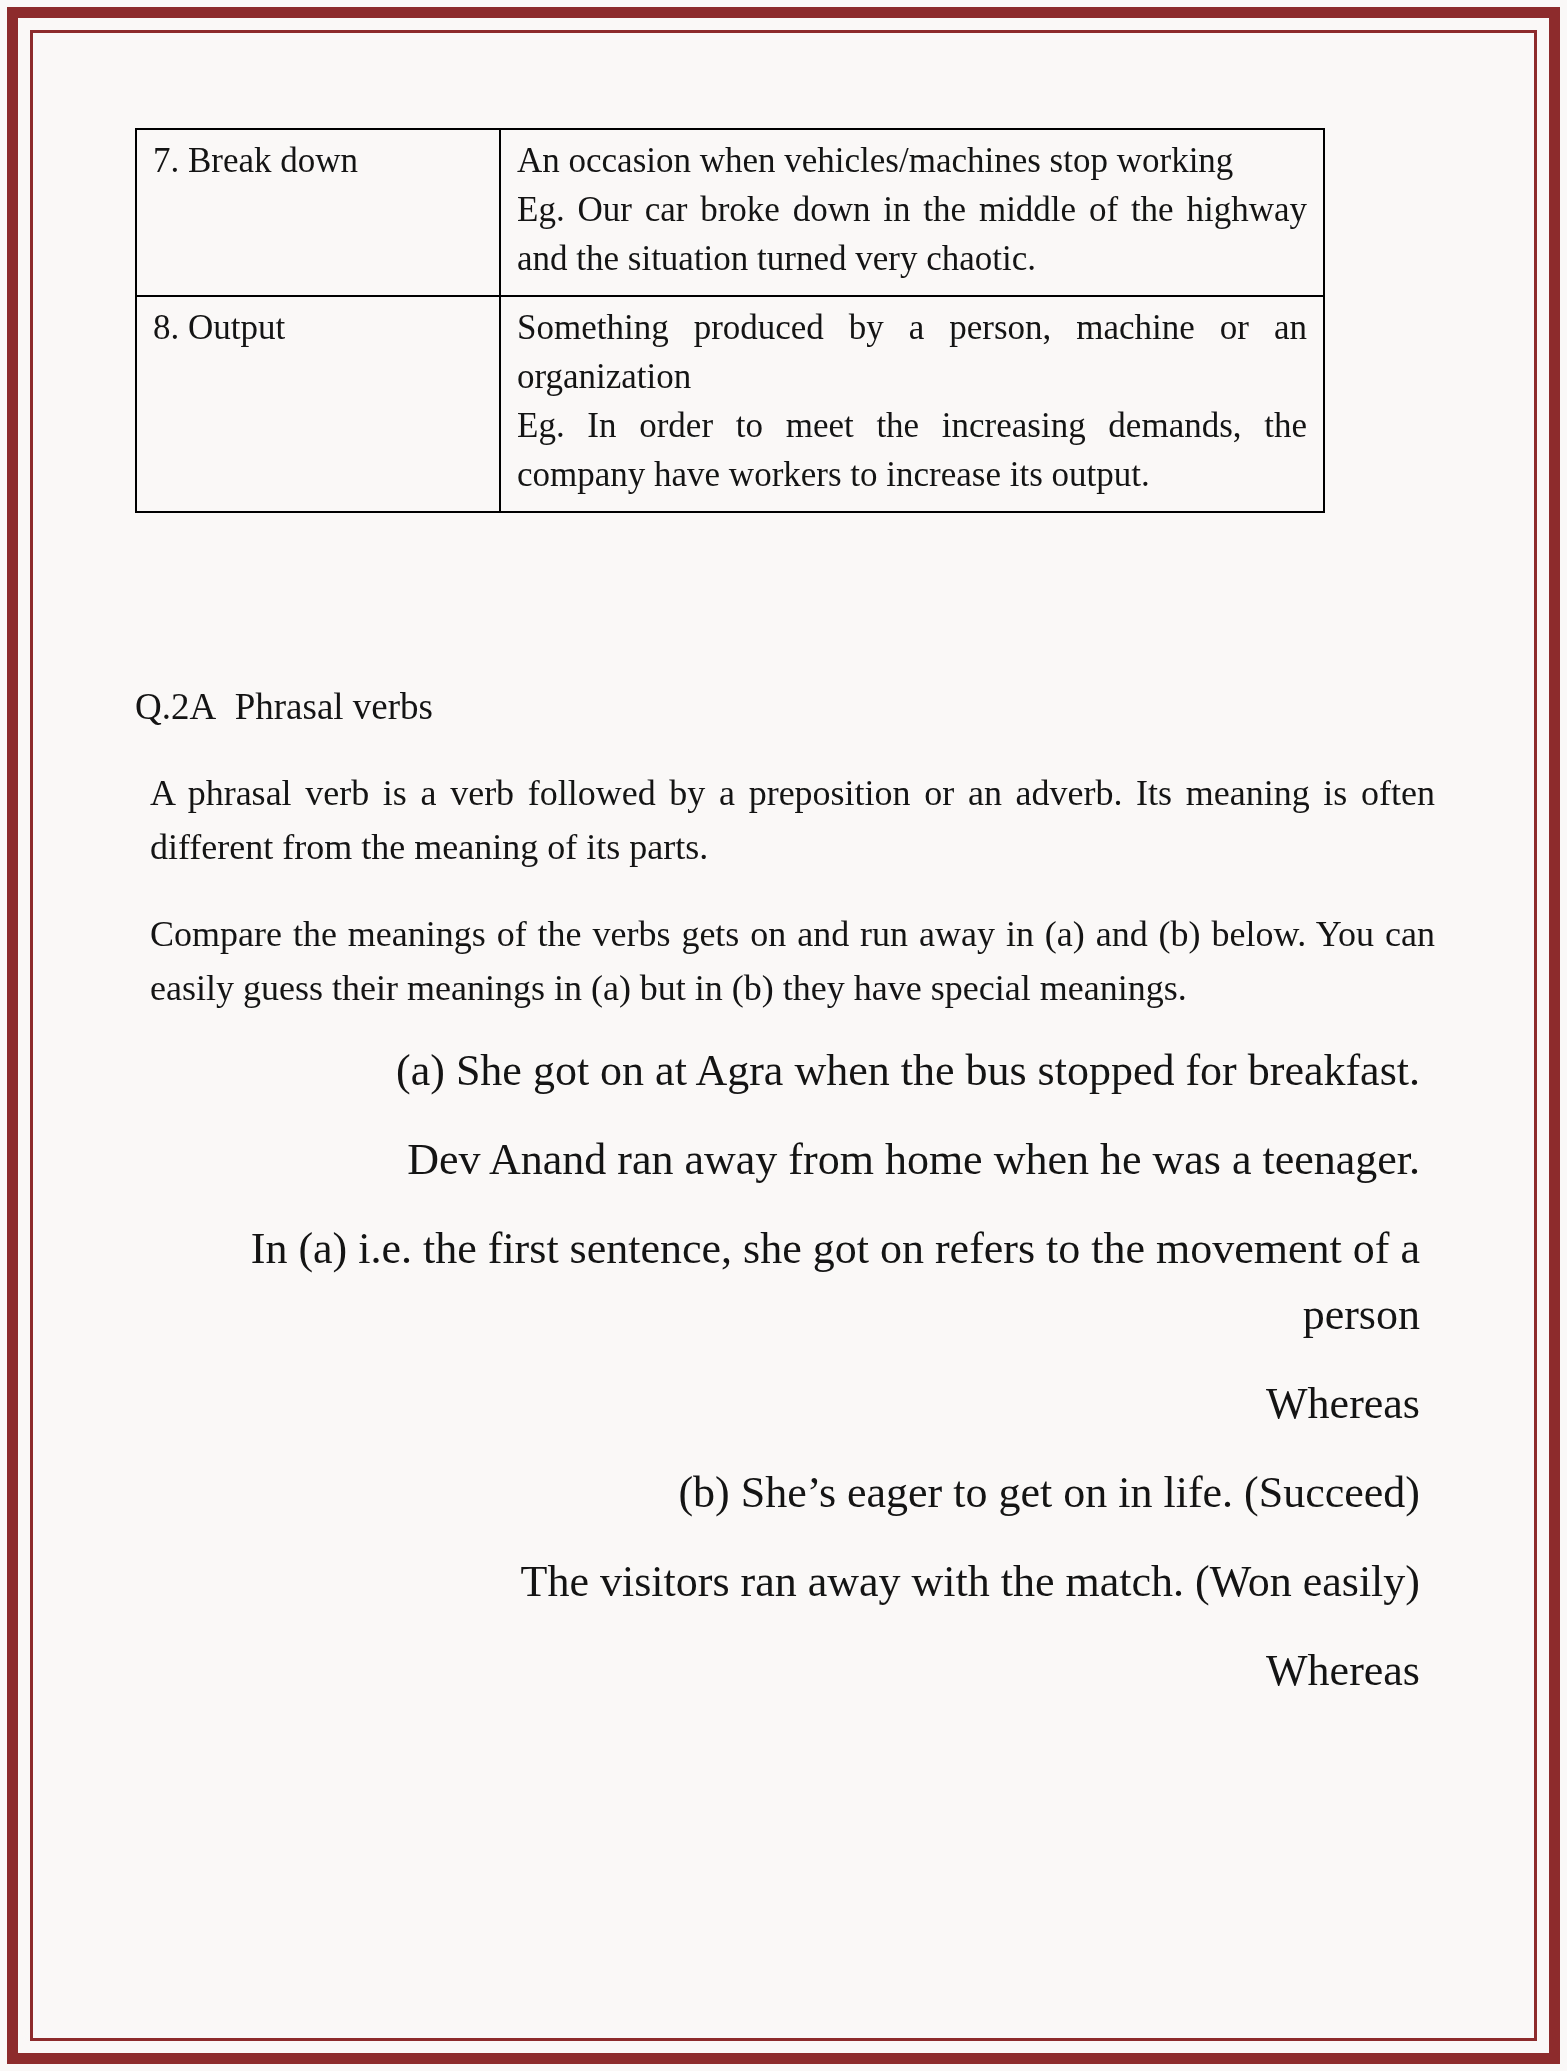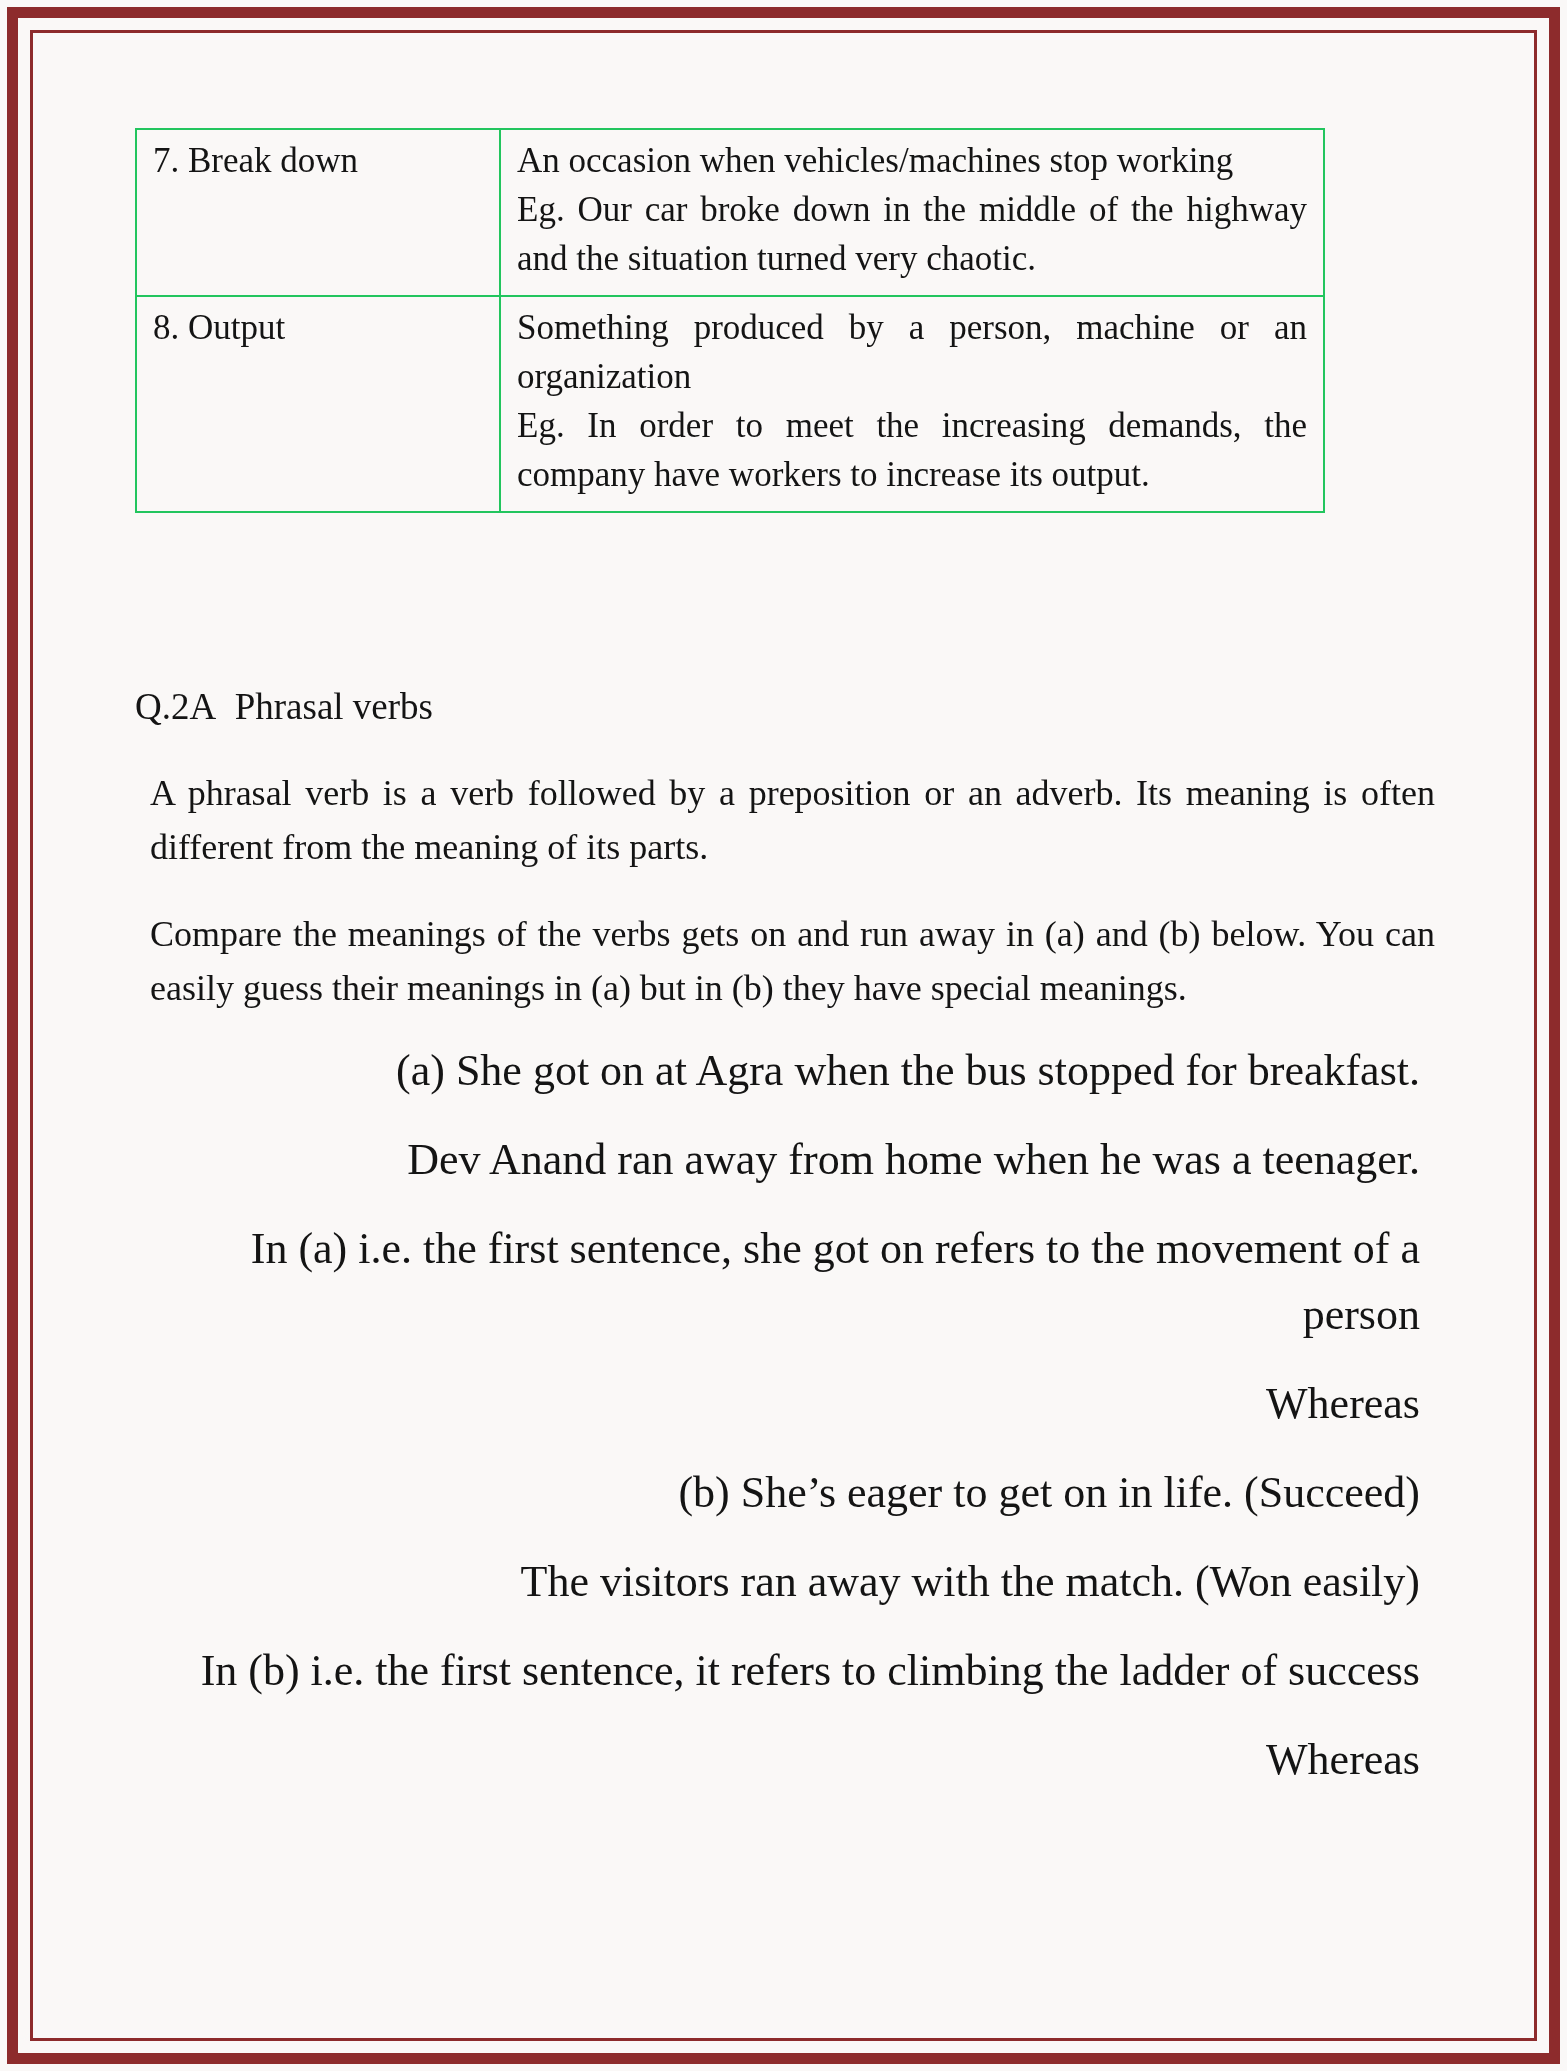--- a/index.html
+++ b/index.html
@@ -32,21 +32,21 @@
     width: 1290px;
   }
   table.defs {
     border-collapse: collapse;
     width: 1190px;
     font-size: 35px;
     line-height: 1.4;
     table-layout: fixed;
   }
   table.defs td {
-    border: 2px solid #22c55e;
+    border: 2px solid #000000;
     vertical-align: top;
     padding: 6px 16px 12px 16px;
   }
   td.term-cell { width: 330px; }
   td.def-cell { text-align: justify; }
   .def-text, .example-text { text-align: justify; }
   .heading {
     margin-top: 168px;
     font-size: 37px;
     line-height: 1.4;
@@ -102,16 +102,15 @@
 
   <div class="para">A phrasal verb is a verb followed by a preposition or an adverb. Its meaning is often different from the meaning of its parts.</div>
   <div class="para">Compare the meanings of the verbs gets on and run away in (a) and (b) below. You can easily guess their meanings in (a) but in (b) they have special meanings.</div>
 
   <div class="line">(a) She got on at Agra when the bus stopped for breakfast.</div>
   <div class="line">Dev Anand ran away from home when he was a teenager.</div>
   <div class="line">In (a) i.e. the first sentence, she got on refers to the movement of a person</div>
   <div class="line">Whereas</div>
   <div class="line">(b) She’s eager to get on in life. (Succeed)</div>
   <div class="line">The visitors ran away with the match. (Won easily)</div>
-  <div class="line">In (b) i.e. the first sentence, it refers to climbing the ladder of success</div>
   <div class="line">Whereas</div>
 
 </div>
 
 </body></html>

